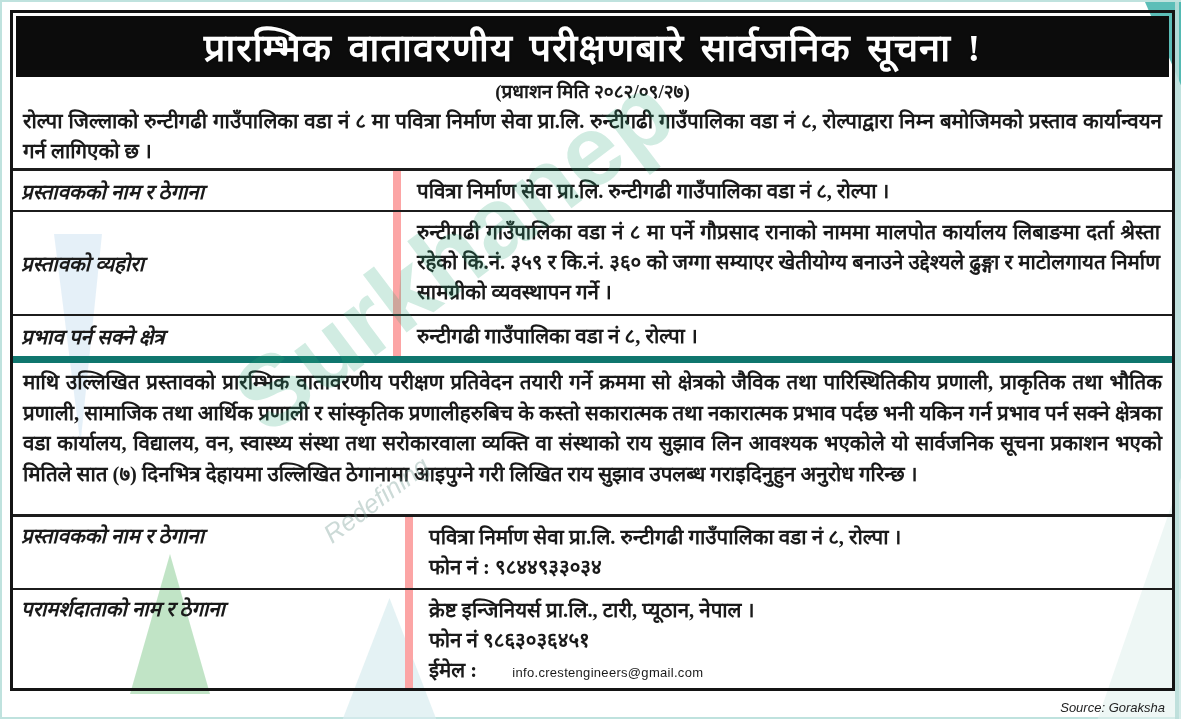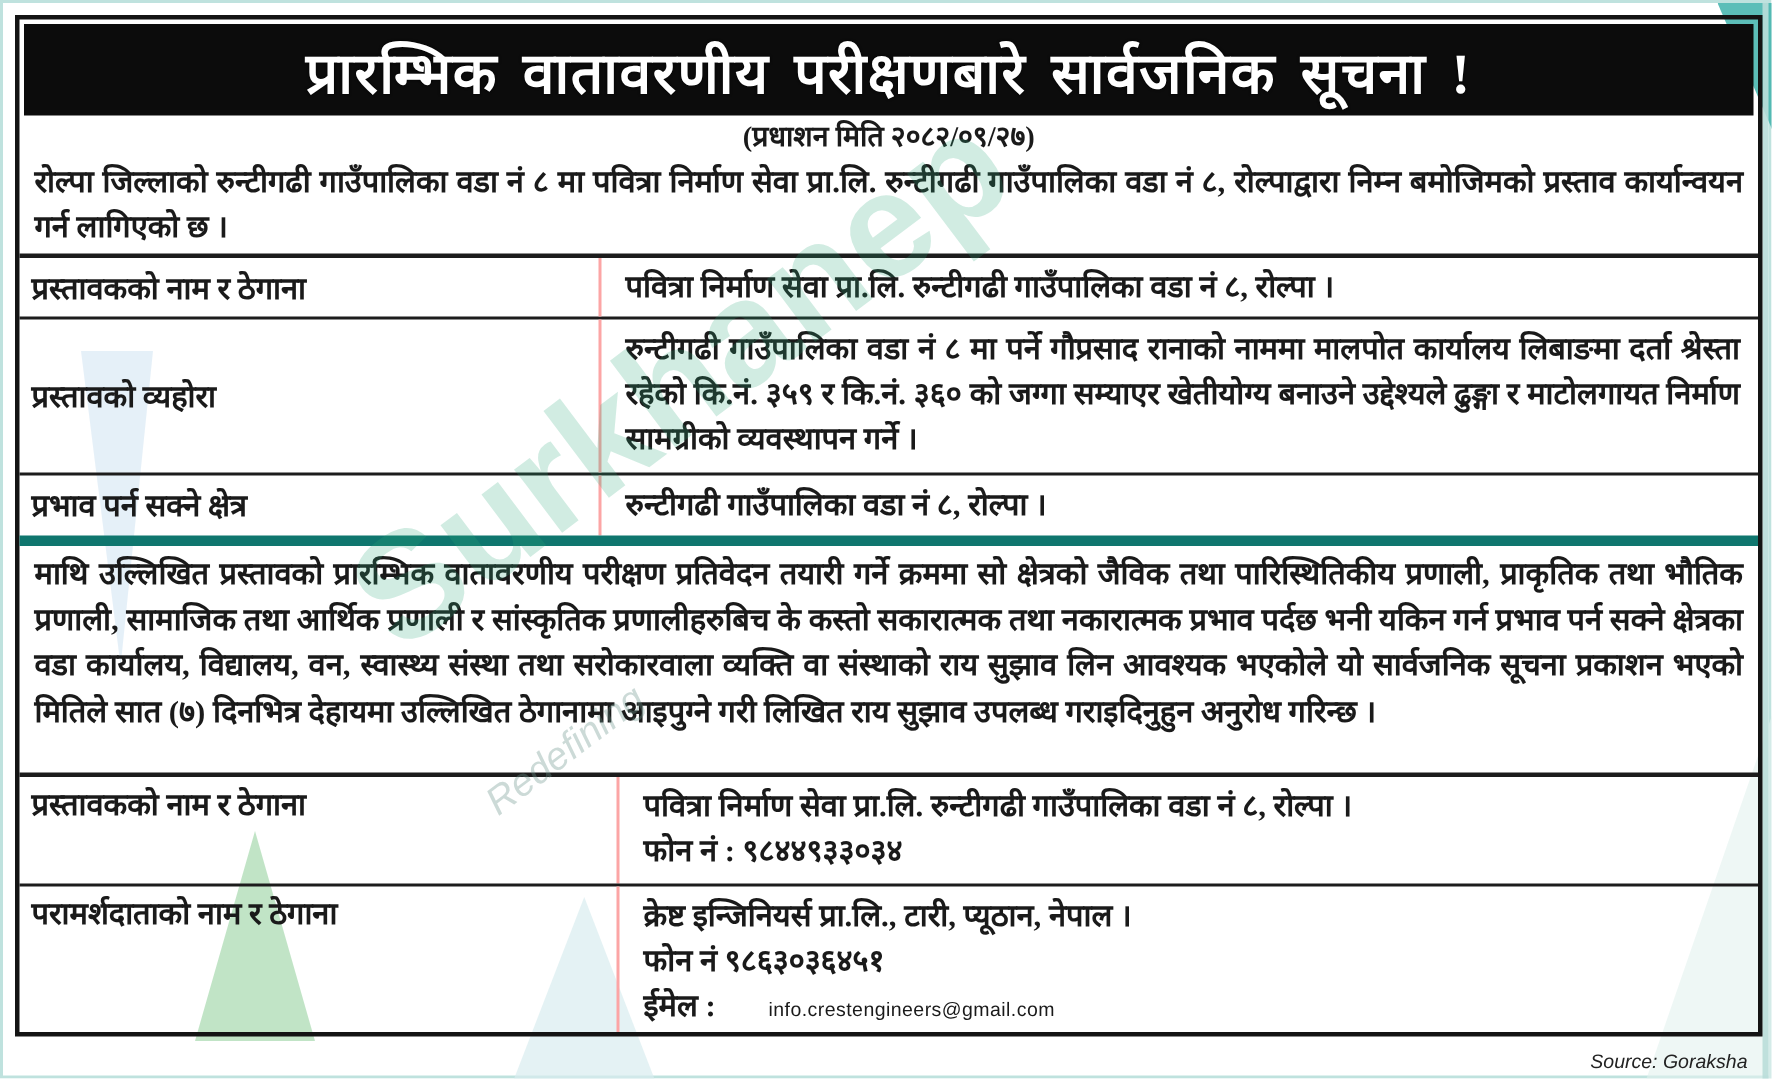--- a/index.html
+++ b/index.html
@@ -74,24 +74,24 @@
   .intro {
     padding:1px 10px 3px 10px;
     font-weight:bold; font-size:20.5px; line-height:30px;
     text-align:justify;
     min-height:62px;
   }
   .t-row { display:flex; border-top:3px solid #1c1c1c; }
   .t-row + .t-row { border-top-width:2px; }
   .t-label {
     flex:0 0 388px;
-    border-right:2px solid #fca5a5;
+    border-right:8px solid #fca5a5;
     font-weight:bold; font-size:20.5px; line-height:26px;
     padding:6px 6px 4px 8px;
-    display:flex; align-items:center;
+    display:flex; align-items:center;font-style:italic;
   }
   .t-label.top { align-items:flex-start; }
   .t-value {
     flex:1;
     font-weight:bold; font-size:20.5px; line-height:30px;
     padding:5px 12px 0 16px;
     text-align:justify;
   }
   .row-h1 { min-height:42px; }
   .row-h2 { min-height:104px; }

